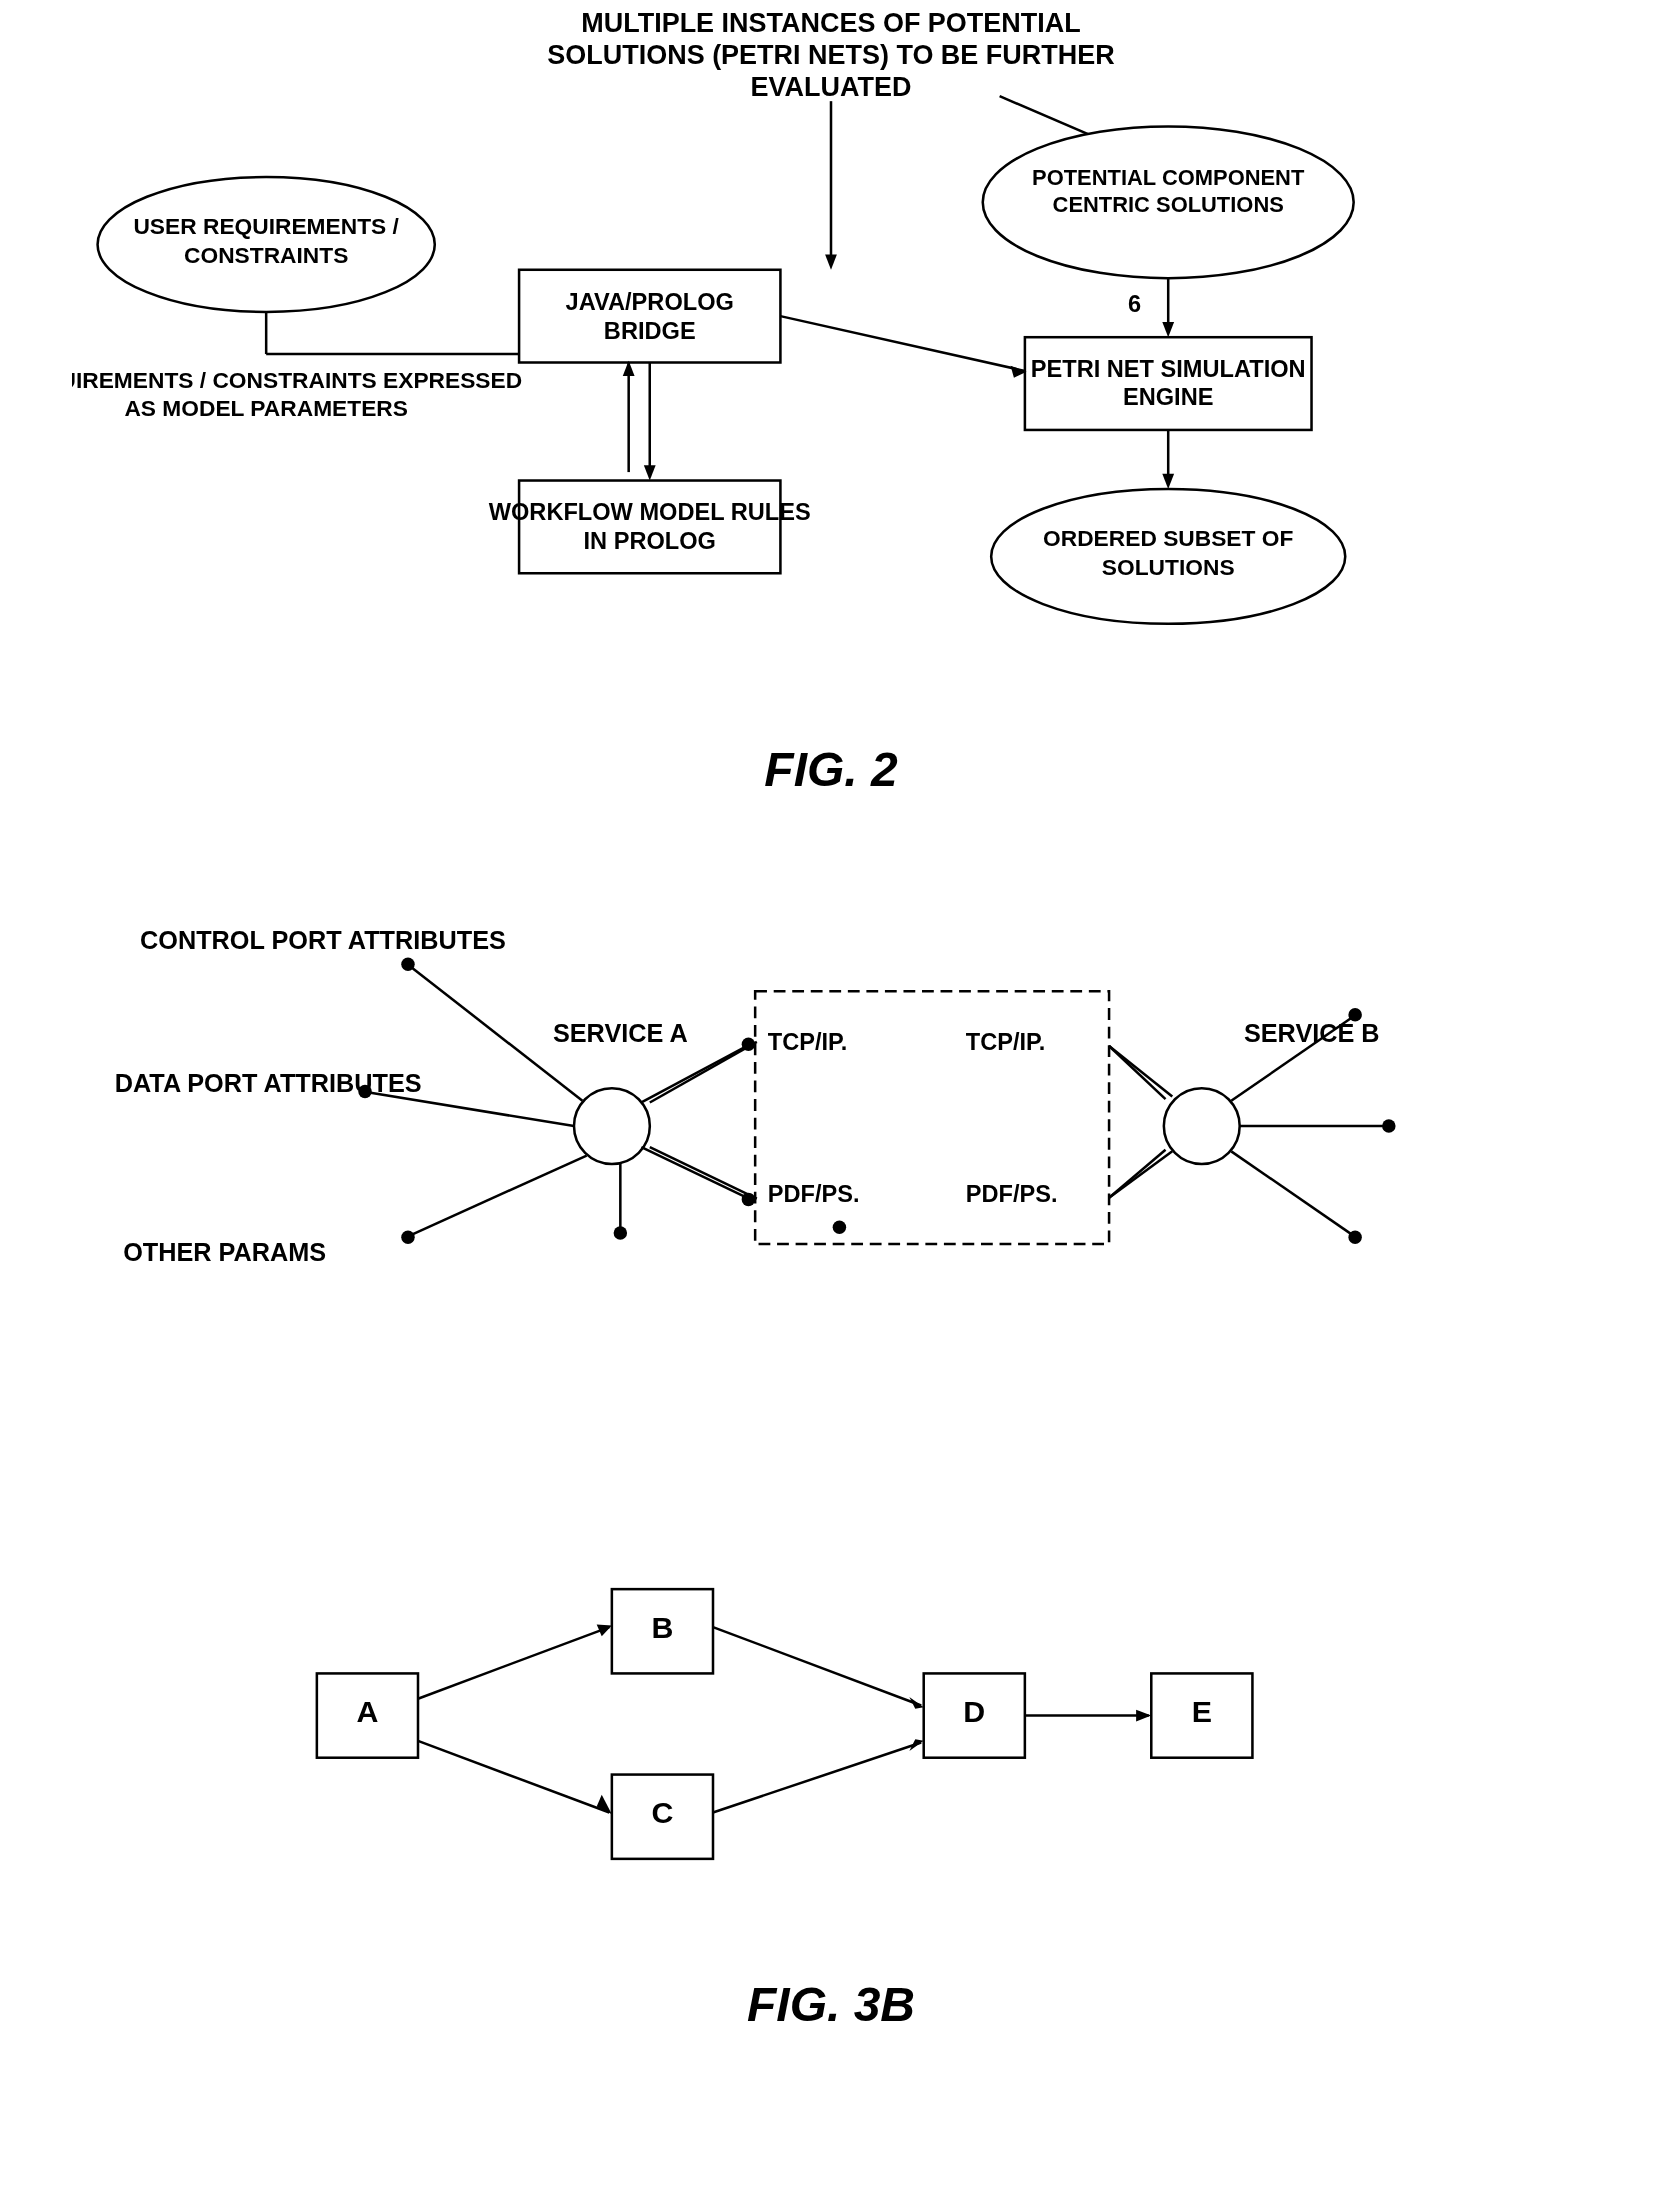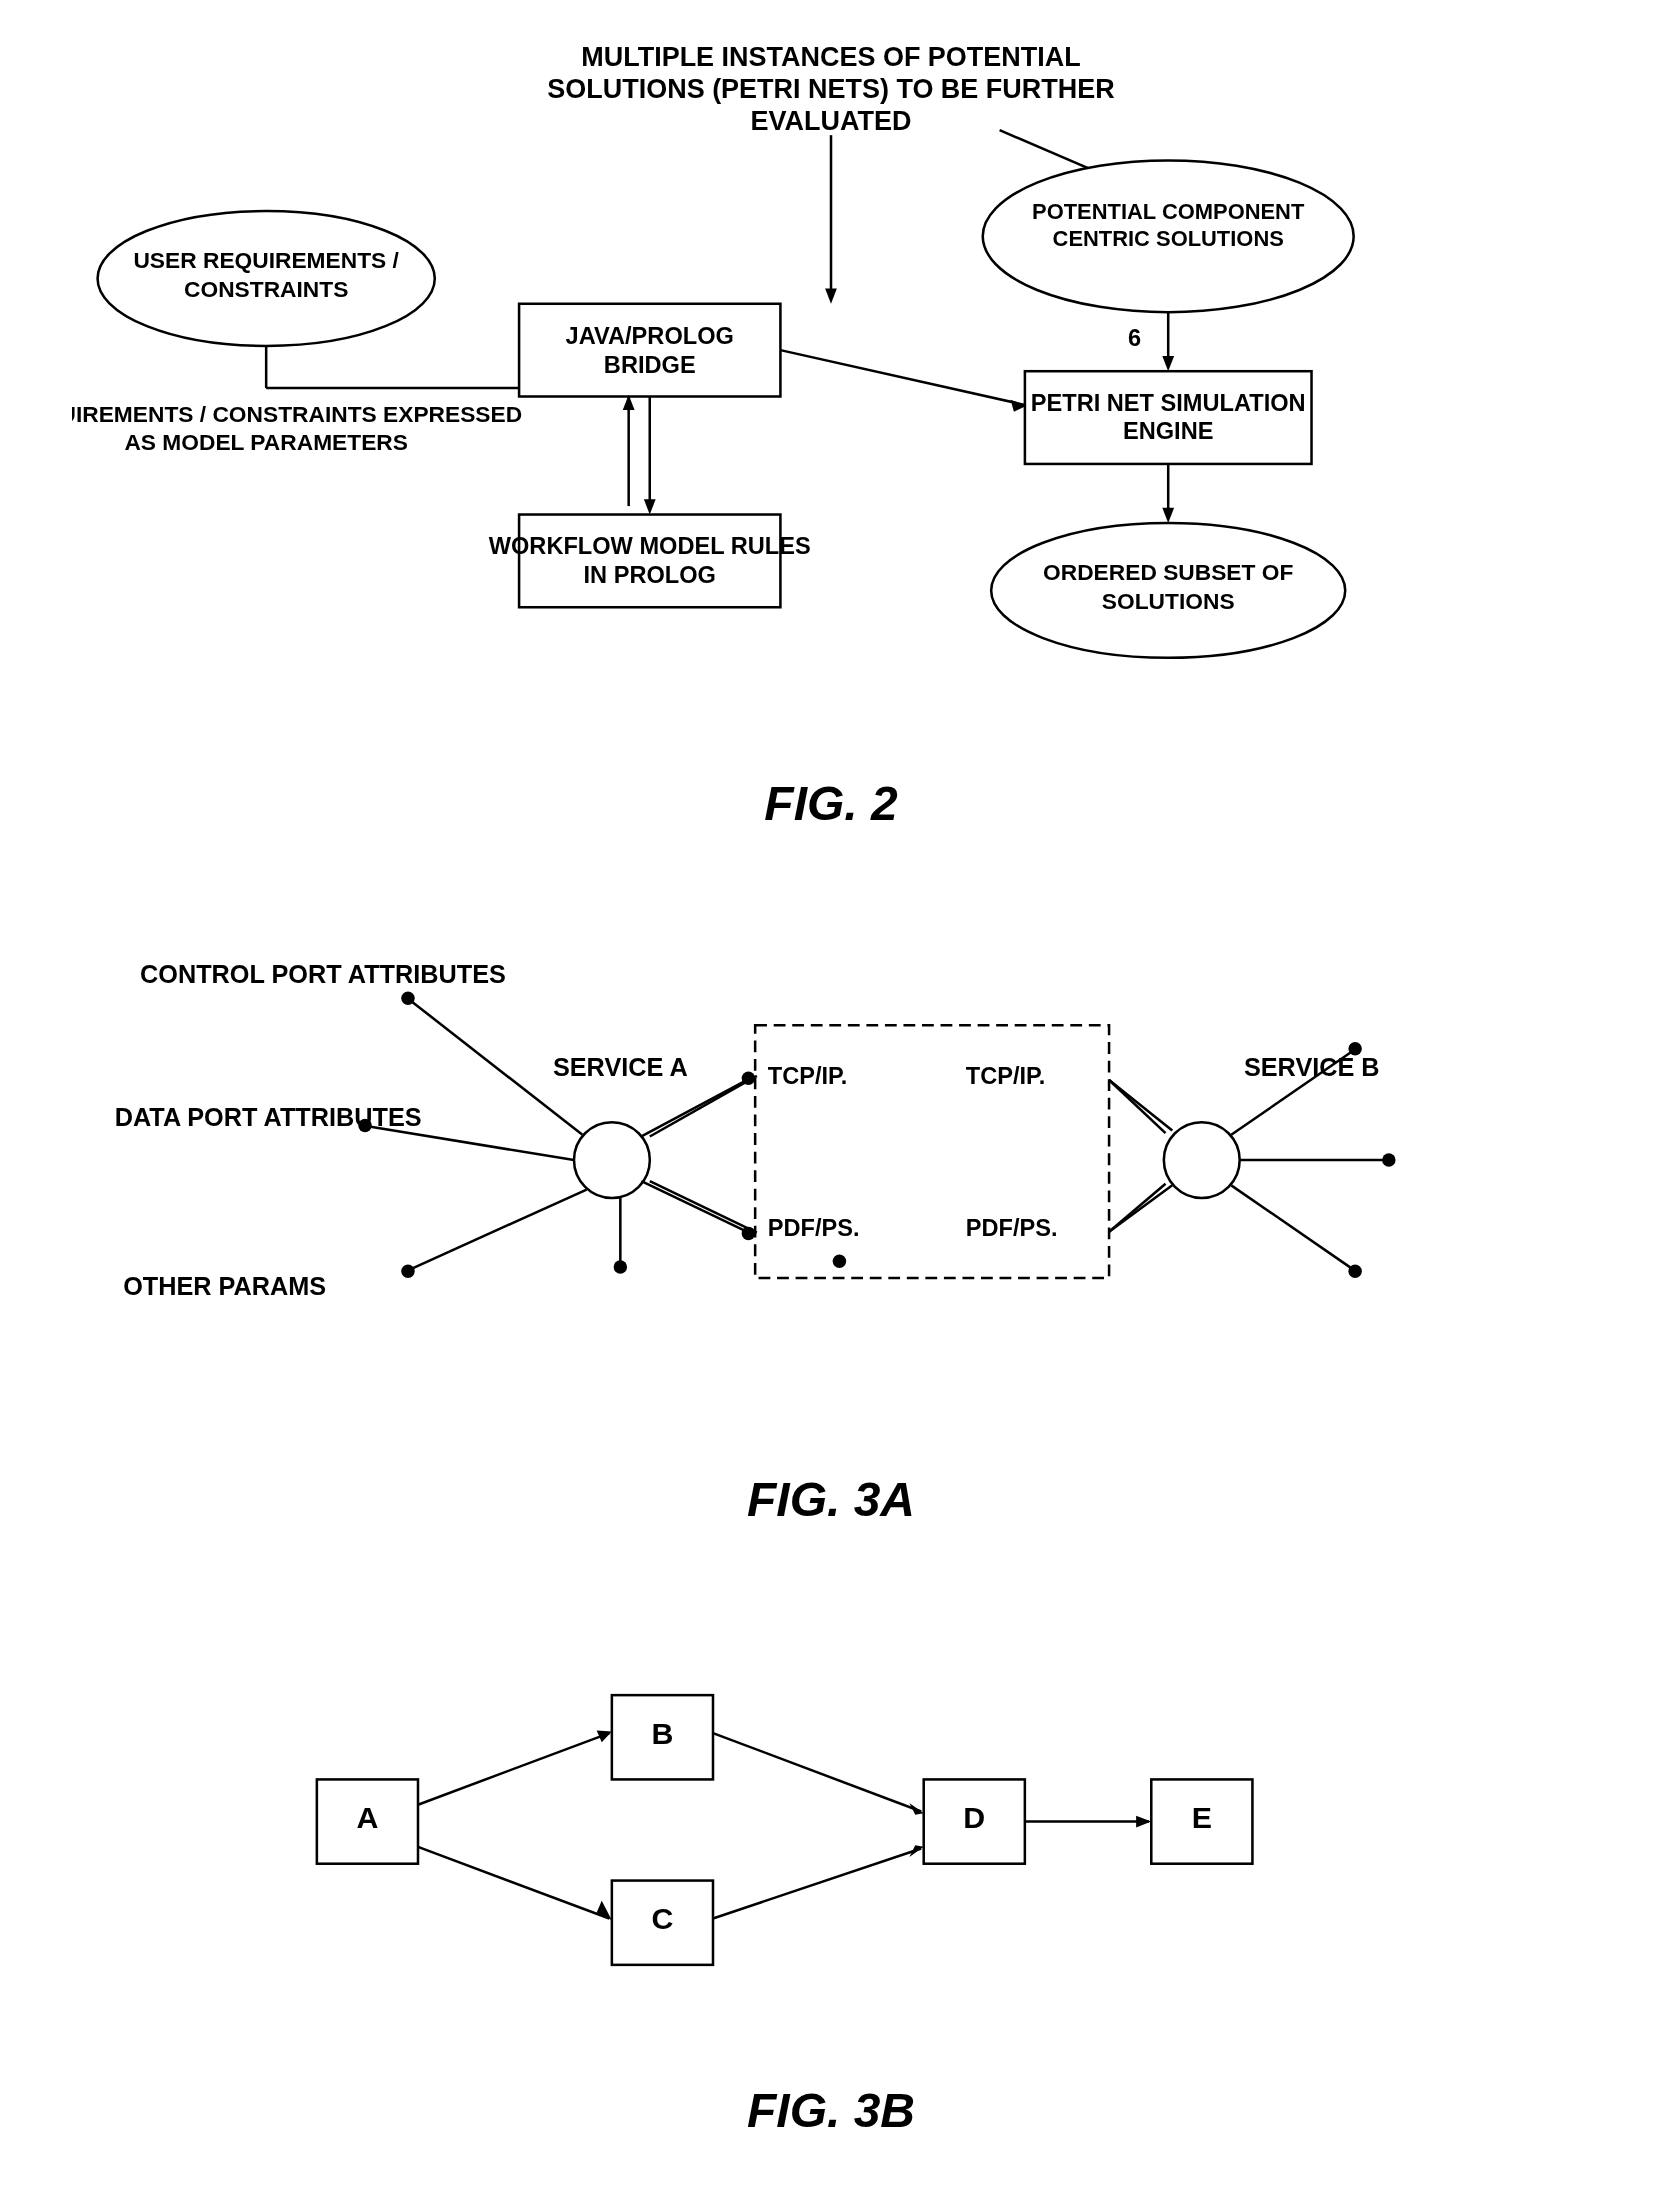--- a/index.html
+++ b/index.html
@@ -10,21 +10,20 @@
       min-height: 2205px;
       position: relative;
       overflow: hidden;
     }
 
     .page {
       width: 1662px;
       min-height: 2205px;
       background: #fff;
       position: relative;
-      padding: 34px;
     }
 
     .fig-caption {
       text-align: center;
       font-size: 48px;
       font-style: italic;
       font-weight: bold;
       margin-top: 17px;
       font-family: Arial, sans-serif;
     }
@@ -176,21 +175,20 @@
       <circle cx="1522" cy="462" r="8" fill="#000"></circle>
 
       <line x1="685" y1="302" x2="812" y2="230" stroke="#000" stroke-width="3"></line>
       <line x1="685" y1="355" x2="812" y2="416" stroke="#000" stroke-width="3"></line>
 
       <line x1="1230" y1="235" x2="1297" y2="298" stroke="#000" stroke-width="3"></line>
       <line x1="1230" y1="415" x2="1297" y2="358" stroke="#000" stroke-width="3"></line>
 
     </svg>
 
-    <div class="fig-caption">FIG. 3A</div>
   </div>
 
   <div class="fig3b-container">
     <svg class="diagram-svg" width="1518" height="472" viewBox="0 0 1800 560">
 
       <rect x="290" y="220" width="120" height="100" fill="#fff" stroke="#000" stroke-width="3"></rect>
       <text x="350" y="278" text-anchor="middle" font-size="36" font-weight="bold" font-family="Arial">A</text>
 
       <rect x="640" y="120" width="120" height="100" fill="#fff" stroke="#000" stroke-width="3"></rect>
       <text x="700" y="178" text-anchor="middle" font-size="36" font-weight="bold" font-family="Arial">B</text>

